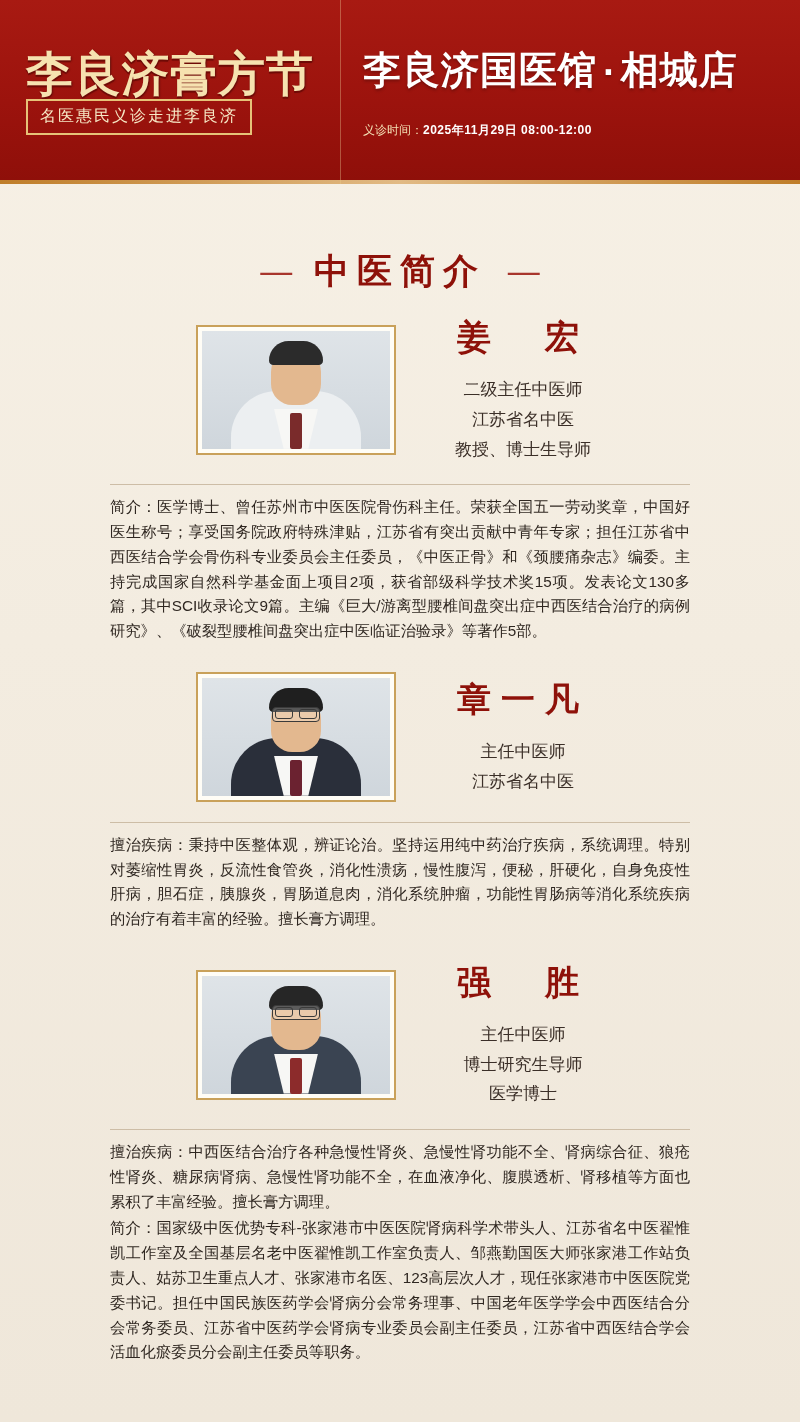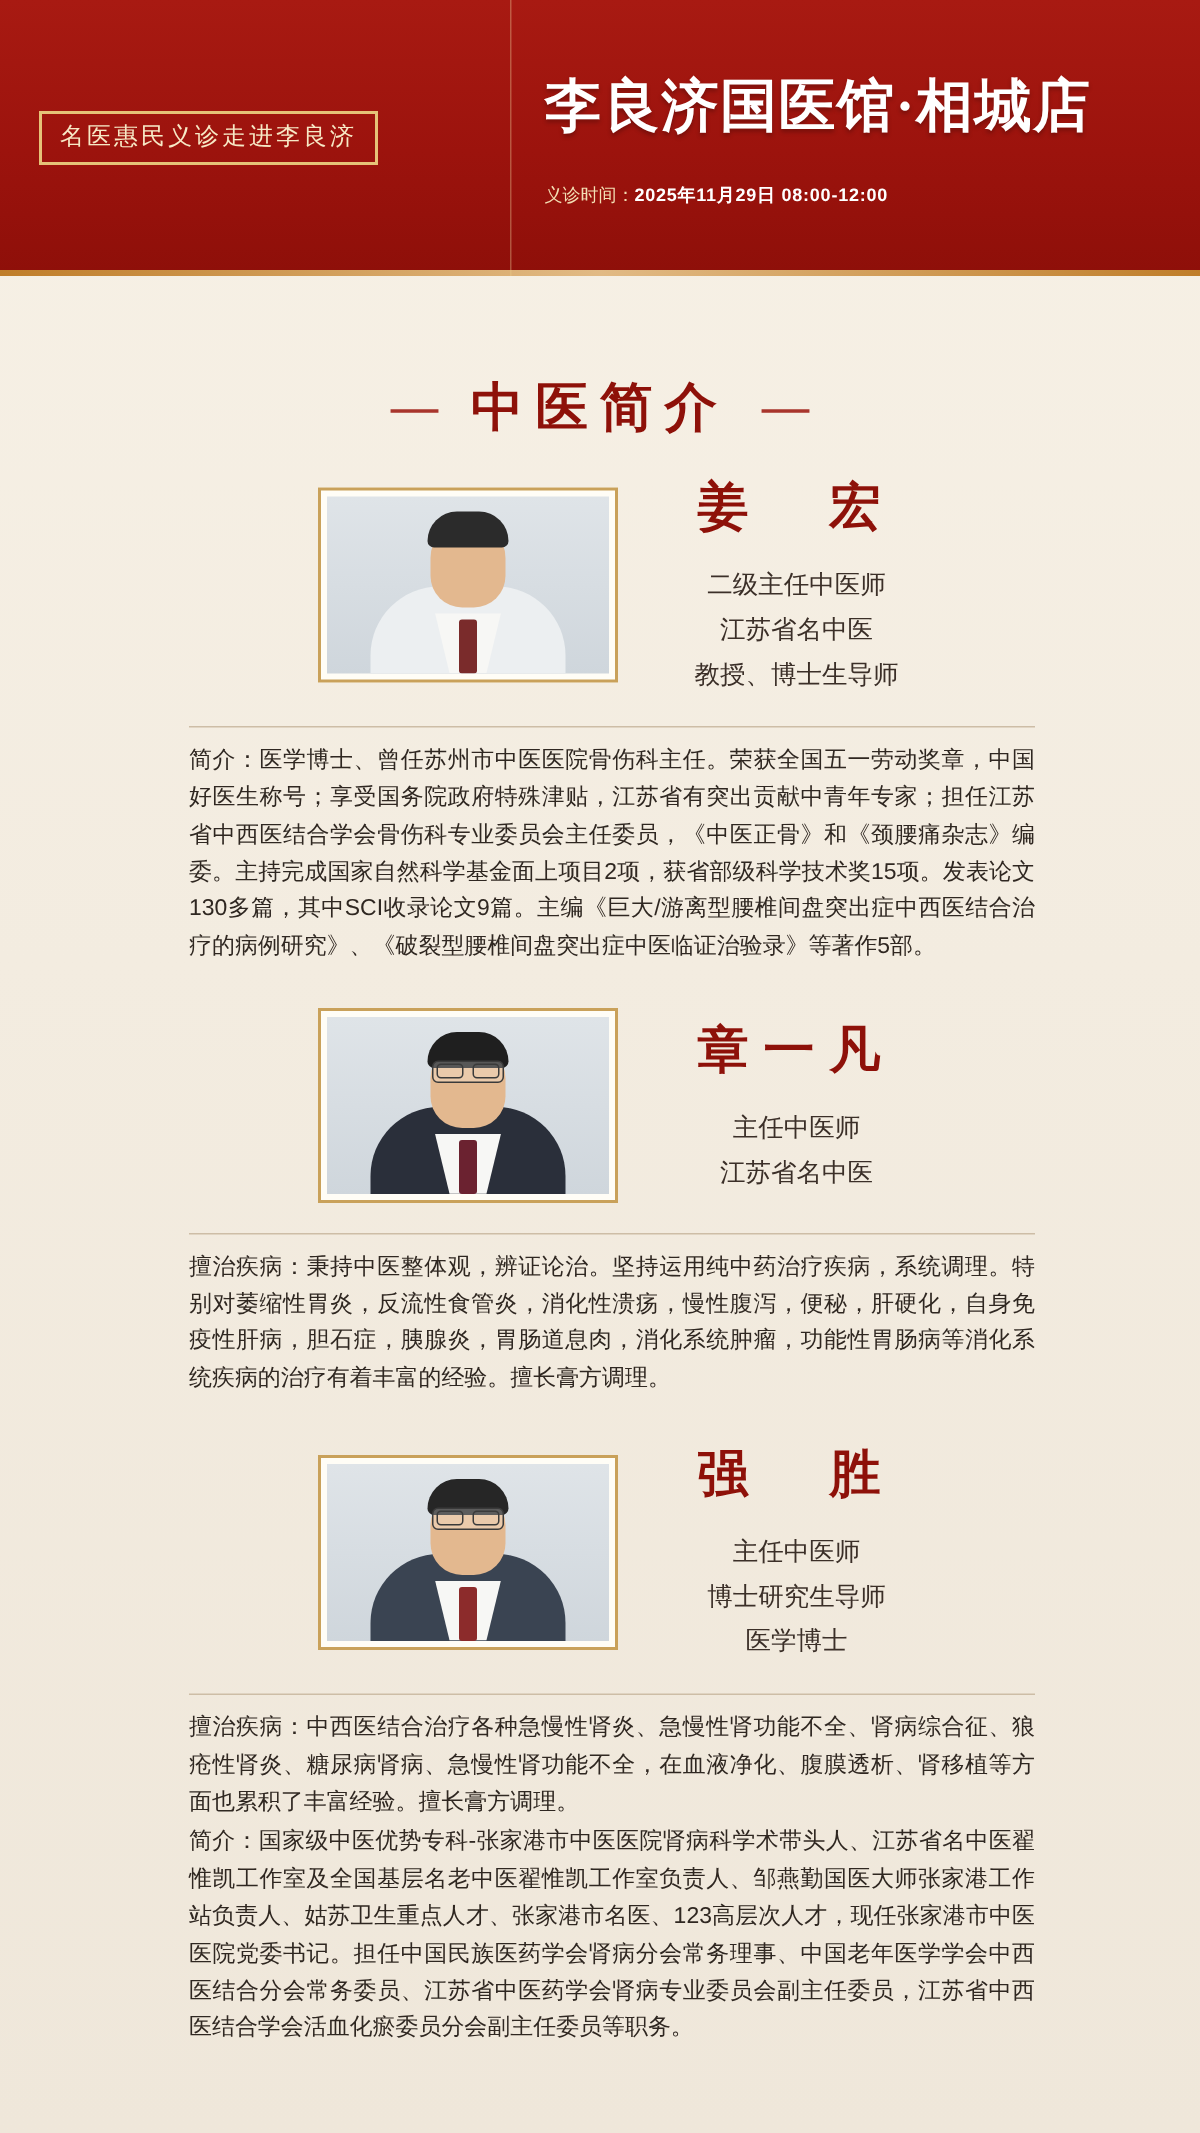--- a/index.html
+++ b/index.html
@@ -73,21 +73,21 @@
     flex: 1 1 auto;
     padding-left: 22px;
     border-left: 1px solid rgba(240, 215, 160, 0.35);
     margin-left: 6px;
     align-self: stretch;
     display: flex;
     flex-direction: column;
     justify-content: center;
   }
   .store-name {
-    font-family: Liberation Serif, serif;
+    font-family: Liberation Mono, monospace;
     font-weight: bold;
     font-size: 38px;
     color: #ffffff;
     letter-spacing: 1px;
     white-space: nowrap;
     text-shadow: 0 2px 3px rgba(0,0,0,.25);
   }
   .clinic-time {
     margin-top: 26px;
     font-size: 12px;
@@ -113,21 +113,20 @@
   }
   .section-title .dash {
     color: #a8352c;
     font-weight: normal;
     letter-spacing: 0;
   }
 
   
   .doctor {
     padding: 0 0 0 0;
-    margin-left: 16px;
   }
   .doctor-top {
     display: flex;
     align-items: center;
     padding: 12px 0 10px 0;
   }
   .portrait-wrap {
     flex: 0 0 200px;
     margin-left: 196px;
     width: 200px;
@@ -251,20 +250,21 @@
   }
 </style>
 </head>
 <body>
 
 <div class="page">
 
   <div class="header">
     <div class="header-inner">
       <div class="brand-block">
+        <div class="brand-title">李良济膏方节</div>
         <div class="brand-sub">名医惠民义诊走进李良济</div>
       </div>
       <div class="header-right">
         <div class="store-name">李良济国医馆·相城店</div>
         <div class="clinic-time">
           <span>义诊时间：</span><span class="val">2025年11月29日 08:00-12:00</span>
         </div>
       </div>
     </div>
   </div>

